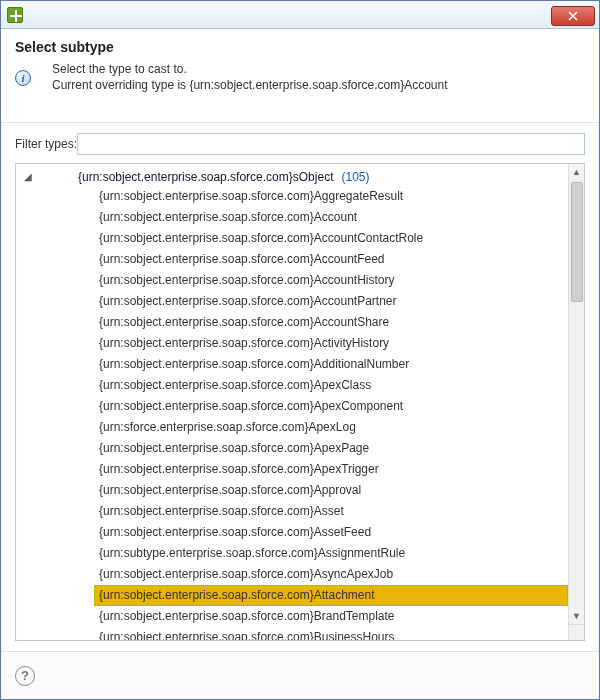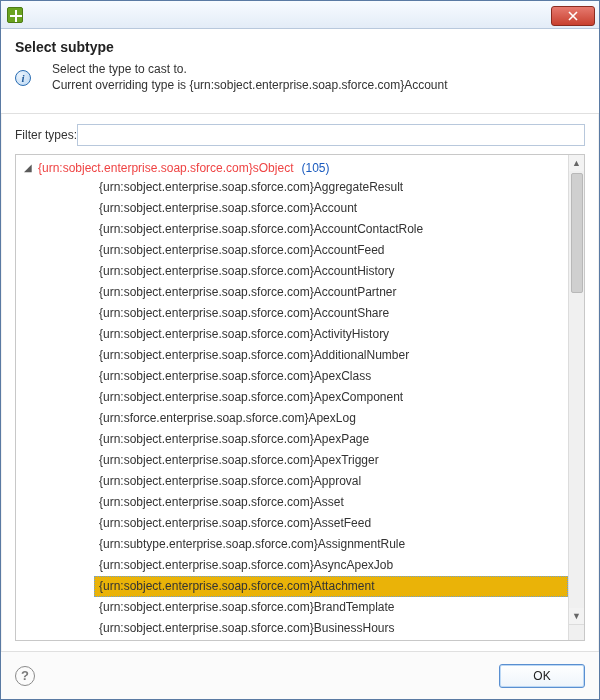--- a/index.html
+++ b/index.html
@@ -36,21 +36,21 @@
     width: 44px; height: 20px; margin: 3px 4px 0 0;
     background: linear-gradient(#e67a6f, #c8402f);
     border: 1px solid #8a2b1f;
     border-radius: 3px;
     display: flex; align-items: center; justify-content: center;
     cursor: default;
   }
   .closebtn svg { width: 10px; height: 10px; }
 
   .header-section {
-    padding: 10px 14px 20px 14px;
+    padding: 10px 14px 29px 14px;
     border-bottom: 1px solid #e0e0e0;
     background: #fff;
   }
   .header-title { font-size: 14px; font-weight: bold; margin-bottom: 6px; }
   .info-row { display: flex; align-items: center; gap: 21px; }
   .info-icon {
     width: 16px; height: 16px; flex: 0 0 16px;
     border-radius: 50%;
     border: 1px solid #2a6db3;
     background: radial-gradient(circle at 30% 30%, #eaf3fc, #bcd8f3);
@@ -106,21 +106,21 @@
     position: absolute; right: 0; bottom: 0; width: 16px; height: 16px;
     background: #f0f0f0; border-left: 1px solid #dcdcdc; border-top: 1px solid #dcdcdc;
   }
 
   .tree-root { }
   .tree-parent {
     display: flex; align-items: center; gap: 4px;
     padding: 2px 4px; white-space: nowrap;
   }
   .expander { width: 10px; height: 10px; color: #5a5a5a; font-size: 10px; line-height: 10px; }
-  .parent-label { color: #ef4444; }
+  .parent-label { color: #0f172a; margin-left: 40px; }
   .parent-count { color: #1a5bbf; margin-left: 4px; }
   .tree-children { padding-left: 26px; }
   .tree-item {
     padding: 1px 4px 1px 4px; white-space: nowrap;
     line-height: 17px; color: #333;
     border: 1px solid transparent;
     margin-left: 48px;
   }
   .tree-item.selected {
     background: #eab308;
@@ -231,17 +231,16 @@
       <div class="sb-btn">▼</div>
     </div>
     <div class="scrollbar-corner"></div>
   </div>
 
   <div class="footer">
     <div class="help-icon">
       <span>?</span>
     </div>
     <div class="footer-buttons">
-      <button class="btn primary">OK</button>
     </div>
   </div>
 
 </div>
 
 </body></html>

